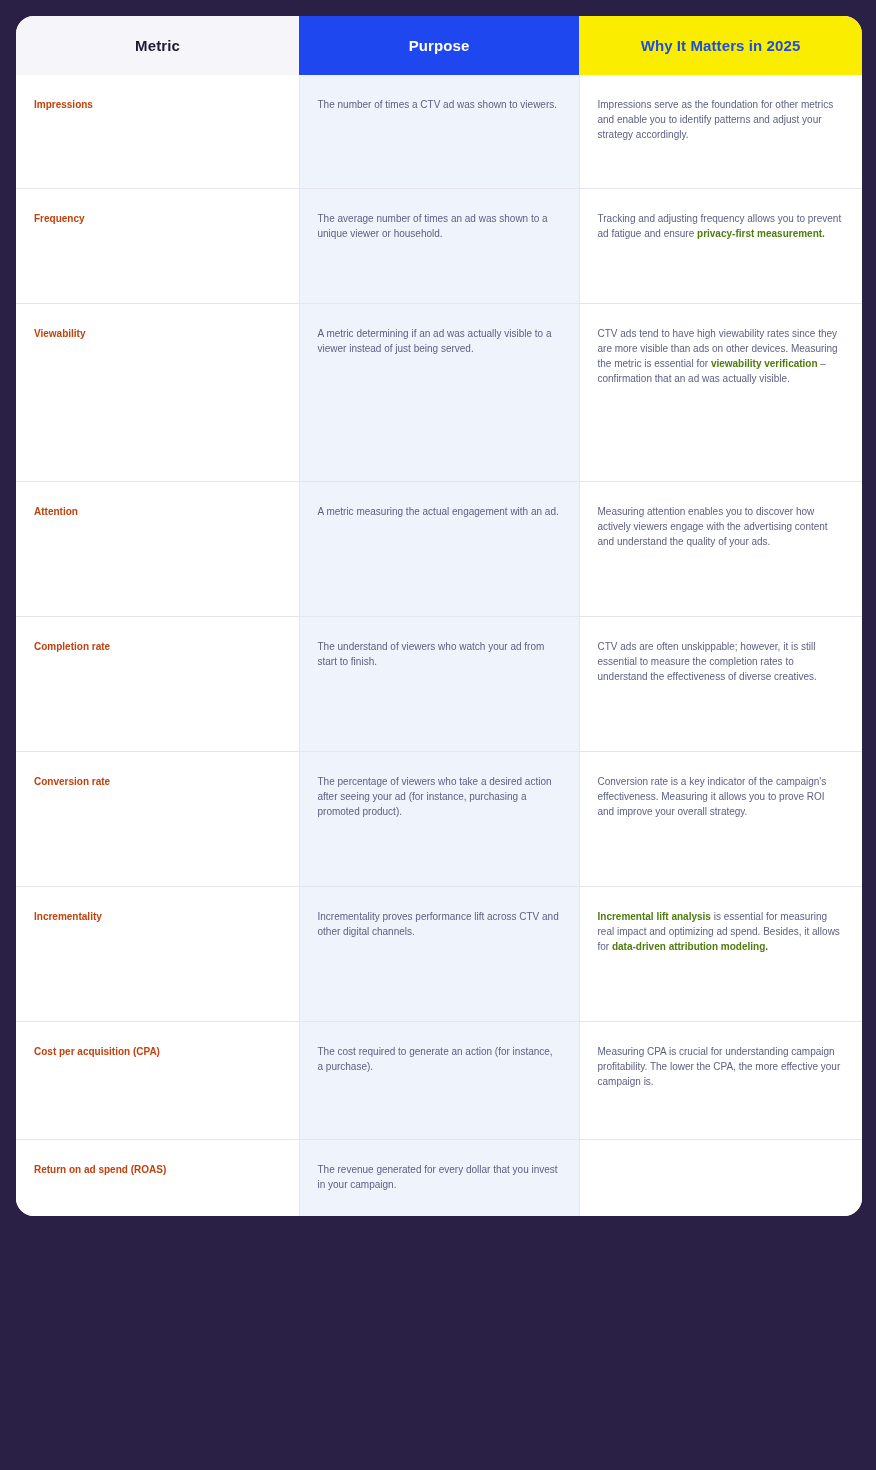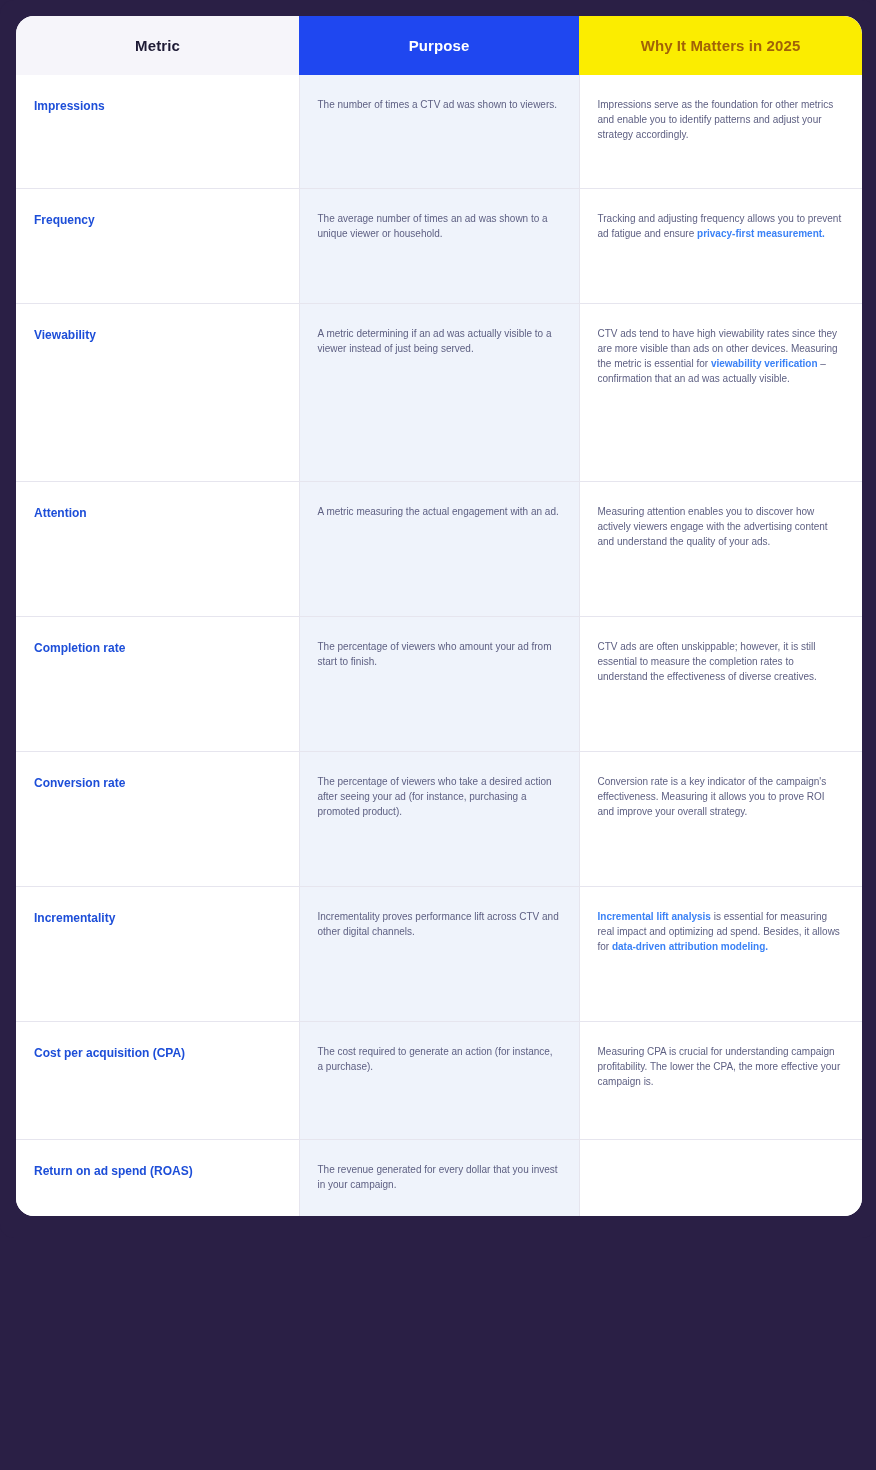--- a/index.html
+++ b/index.html
@@ -53,55 +53,55 @@
   th.h-metric {
     background: #f6f5fa;
     color: #1e1b35;
   }
   th.h-purpose {
     background: #1f47f0;
     color: #ffffff;
   }
   th.h-why {
     background: #fbed00;
-    color: #a16207;
+    color: #1d4ed8;
     border-top-right-radius: 18px;
   }
 
   tbody td {
     vertical-align: top;
     padding: 22px 18px 26px 18px;
     border-top: 1px solid #e6e5ee;
     font-size: 10px;
     line-height: 1.52;
   }
 
   tbody td.cell-metric {
     background: #ffffff;
-    color: #1d4ed8;
+    color: #c2410c;
     font-weight: bold;
-    font-size: 12px;
+    font-size: 10px;
     padding-left: 18px;
   }
 
   tbody td.cell-purpose {
     background: #eff3fb;
     color: #5d5f82;
     border-left: 1px solid #e6e5ee;
     border-right: 1px solid #e6e5ee;
   }
 
   tbody td.cell-why {
     background: #ffffff;
     color: #5d5f82;
   }
 
   tbody tr:first-child td { border-top: none; }
 
-  .bold-em { font-weight: bold; color: #3b82f6; }
+  .bold-em { font-weight: bold; color: #4d7c0f; }
 
   
   tr.r0 td { height: 113px; }
   tr.r1 td { height: 115px; margin-left: 44px; }
   tr.r2 td { height: 178px; }
   tr.r3 td { height: 135px; }
   tr.r4 td { height: 135px; }
   tr.r5 td { height: 135px; }
   tr.r6 td { height: 135px; margin-left: 44px; }
   tr.r7 td { height: 95px; }
@@ -143,21 +143,21 @@
             <td class="cell-purpose">A metric determining if an ad was actually visible to a viewer instead of just being served.</td>
             <td class="cell-why"><span>CTV ads tend to have high viewability rates since they are more visible than ads on other devices. Measuring the metric is essential for </span><span class="bold-em">viewability verification</span><span> – confirmation that an ad was actually visible.</span></td>
           </tr>
           <tr class="r3">
             <td class="cell-metric">Attention</td>
             <td class="cell-purpose">A metric measuring the actual engagement with an ad.</td>
             <td class="cell-why"><span>Measuring attention enables you to discover how actively viewers engage with the advertising content and understand the quality of your ads.</span></td>
           </tr>
           <tr class="r4">
             <td class="cell-metric">Completion rate</td>
-            <td class="cell-purpose">The percentage of viewers who amount your ad from start to finish.</td>
+            <td class="cell-purpose">The understand of viewers who watch your ad from start to finish.</td>
             <td class="cell-why"><span>CTV ads are often unskippable; however, it is still essential to measure the completion rates to understand the effectiveness of diverse creatives.</span></td>
           </tr>
           <tr class="r5">
             <td class="cell-metric">Conversion rate</td>
             <td class="cell-purpose">The percentage of viewers who take a desired action after seeing your ad (for instance, purchasing a promoted product).</td>
             <td class="cell-why"><span>Conversion rate is a key indicator of the campaign's effectiveness. Measuring it allows you to prove ROI and improve your overall strategy.</span></td>
           </tr>
           <tr class="r6">
             <td class="cell-metric">Incrementality</td>
             <td class="cell-purpose">Incrementality proves performance lift across CTV and other digital channels.</td>

